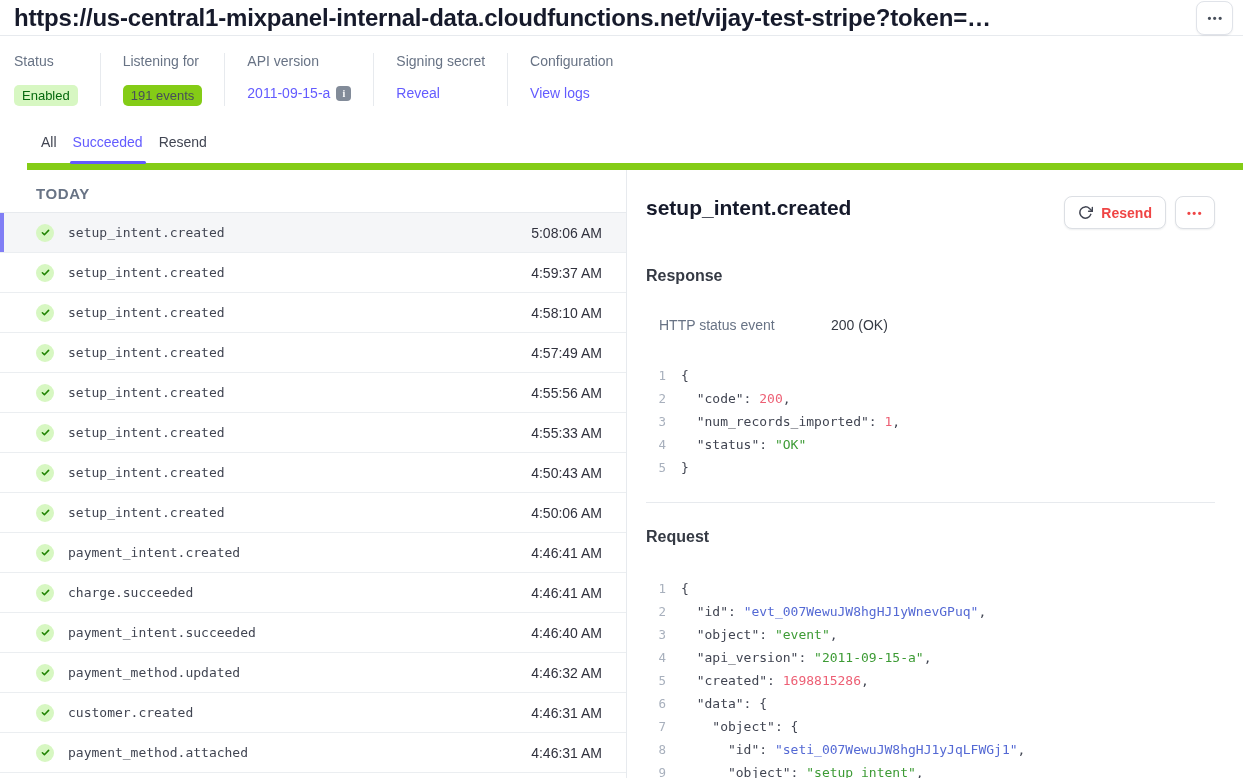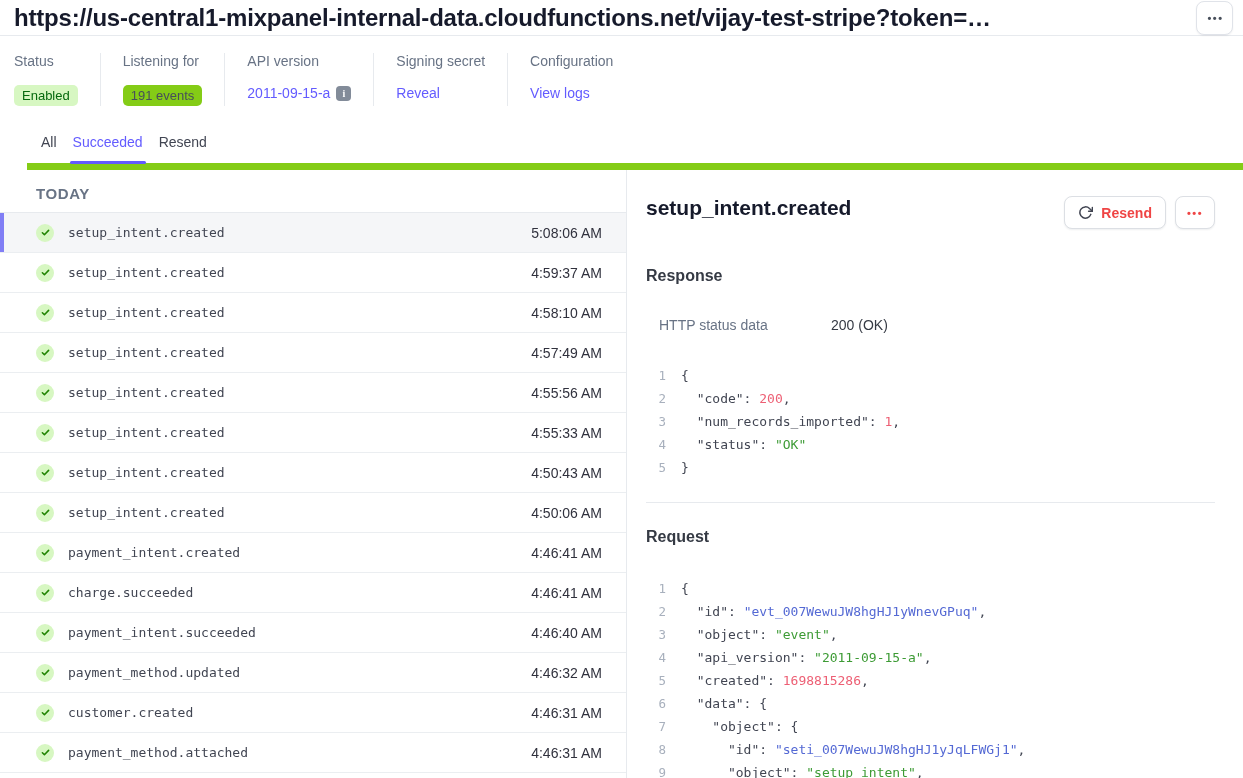--- a/index.html
+++ b/index.html
@@ -323,21 +323,21 @@
           </span>
           <span>Resend</span>
         </button>
         <button class="btn btn-dots">•••</button>
       </div>
     </div>
 
     <h3 class="section-heading">Response</h3>
 
     <div class="kv-row">
-      <div class="kv-label">HTTP status data</div>
+      <div class="kv-label">HTTP status event</div>
       <div class="kv-value">200 (OK)</div>
     </div>
 
     <div class="code-block">
         <div class="code-line"><span class="lineno">1</span><span><span class="tok-p">{</span></span></div>
         <div class="code-line"><span class="lineno">2</span><span><span class="tok-p">  "code": </span><span class="tok-n">200</span><span class="tok-p">,</span></span></div>
         <div class="code-line"><span class="lineno">3</span><span><span class="tok-p">  "num_records_imported": </span><span class="tok-n">1</span><span class="tok-p">,</span></span></div>
         <div class="code-line"><span class="lineno">4</span><span><span class="tok-p">  "status": </span><span class="tok-s">"OK"</span></span></div>
         <div class="code-line"><span class="lineno">5</span><span><span class="tok-p">}</span></span></div>
       </div>

